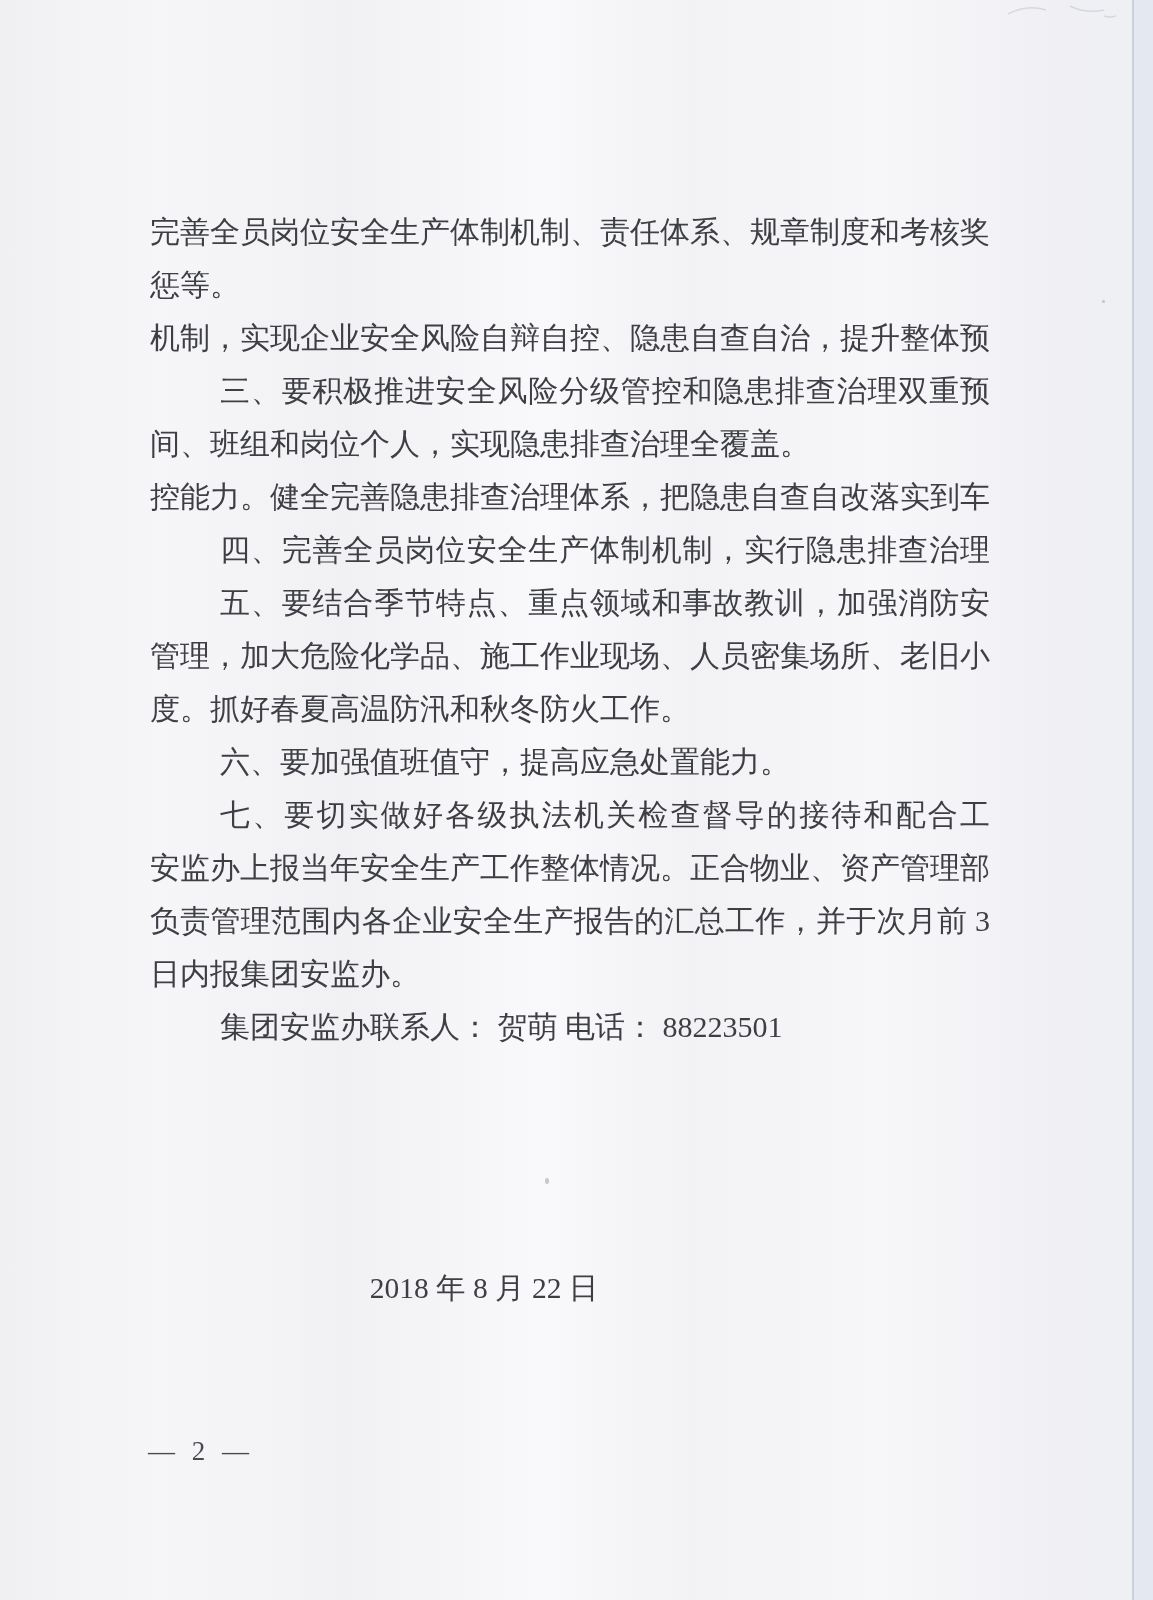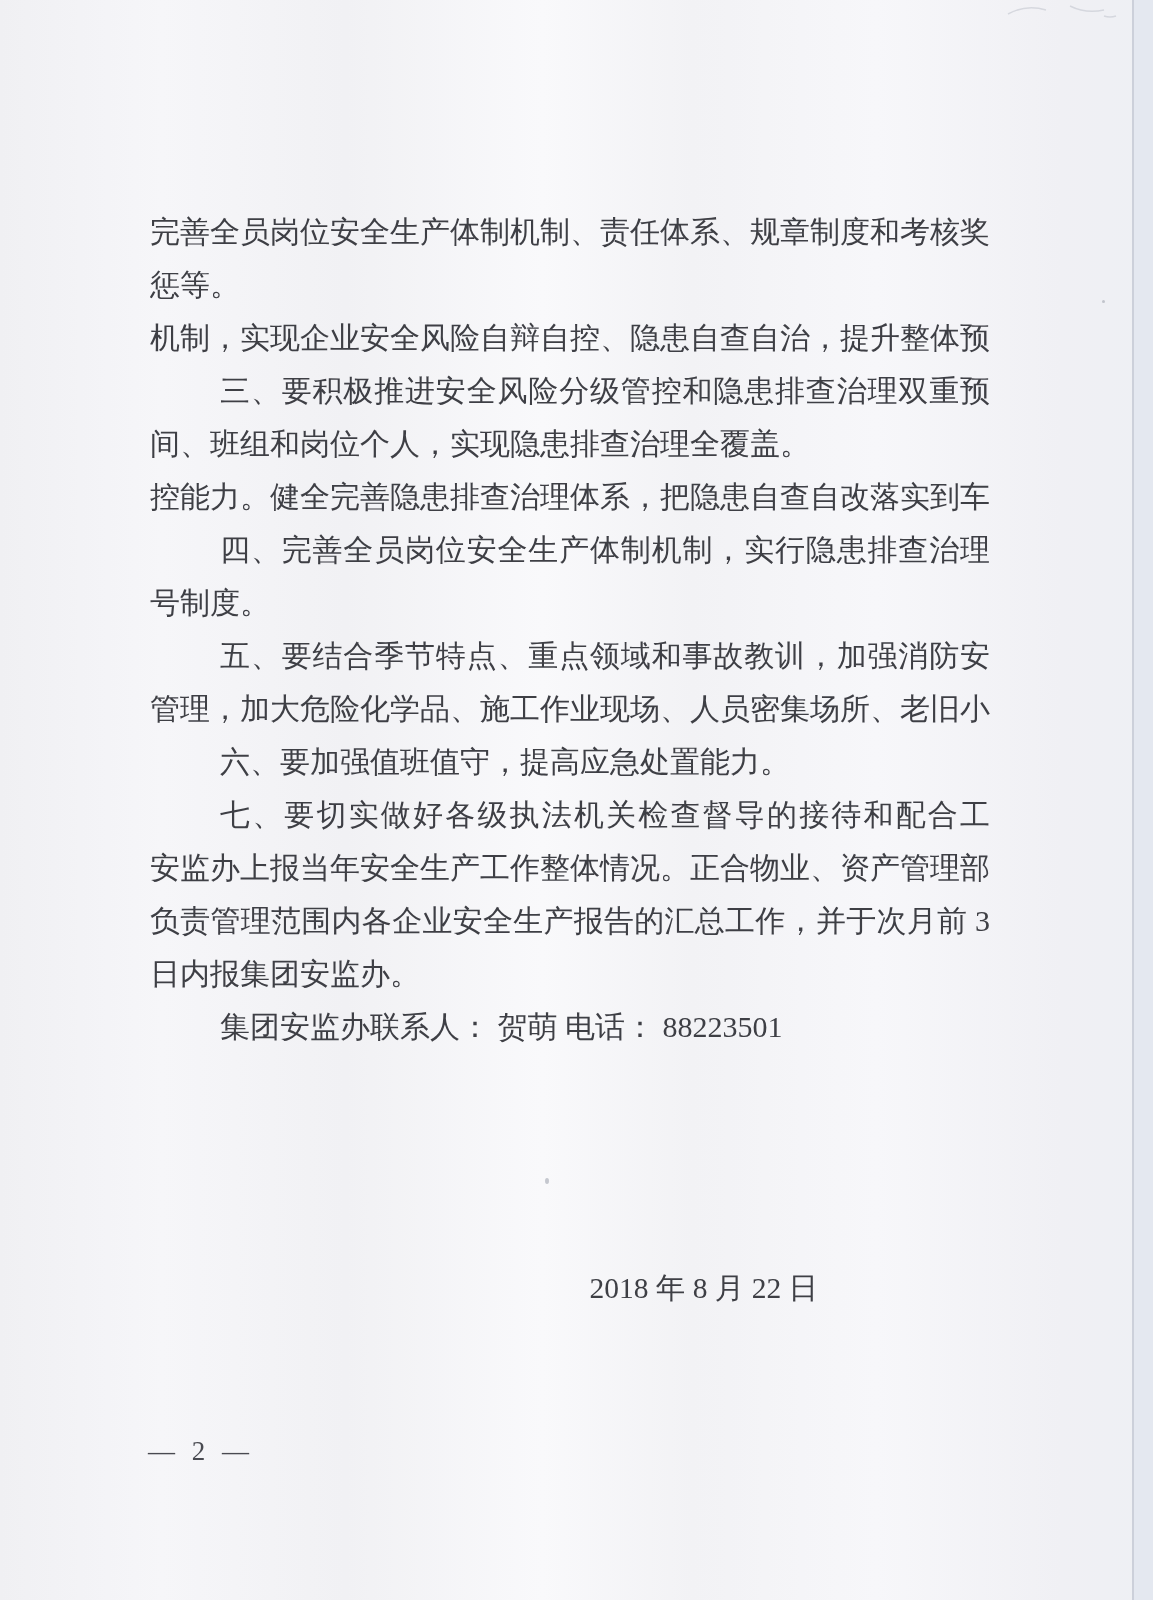--- a/index.html
+++ b/index.html
@@ -32,21 +32,21 @@
     overflow: hidden;
   }
   .line.indent { text-indent: 70px; }
   .line.justify { text-align: justify; text-align-last: justify; }
   .date-line {
     position: absolute;
     left: 150px; top: 1262px;
     width: 840px;
     box-sizing: border-box;
     padding-right: 172px;
-    text-align: right;
+    text-align: center;
     font-size: 29.5px;
     line-height: 53px;
   }
   .page-number {
     position: absolute;
     left: 148px; top: 1436px;
     font-size: 27px;
     letter-spacing: 5px;
     color: #494a51;
   }
@@ -76,23 +76,23 @@
   <div class="speck" style="left:698px;top:870px;width:2px;height:2px;"></div>
 
   <div class="body-text">
       <div class="line justify">完善全员岗位安全生产体制机制、责任体系、规章制度和考核奖</div>
       <div class="line">惩等。</div>
       <div class="line justify">机制，实现企业安全风险自辩自控、隐患自查自治，提升整体预</div>
       <div class="line indent justify">三、要积极推进安全风险分级管控和隐患排查治理双重预防</div>
       <div class="line">间、班组和岗位个人，实现隐患排查治理全覆盖。</div>
       <div class="line justify">控能力。健全完善隐患排查治理体系，把隐患自查自改落实到车</div>
       <div class="line indent justify">四、完善全员岗位安全生产体制机制，实行隐患排查治理销</div>
-      <div class="line">号制度。</div>
       <div class="line indent justify">五、要结合季节特点、重点领域和事故教训，加强消防安全</div>
       <div class="line justify">管理，加大危险化学品、施工作业现场、人员密集场所、老旧小</div>
+      <div class="line">度。抓好春夏高温防汛和秋冬防火工作。</div>
       <div class="line indent">六、要加强值班值守，提高应急处置能力。</div>
       <div class="line indent justify">七、要切实做好各级执法机关检查督导的接待和配合工作。</div>
       <div class="line justify">安监办上报当年安全生产工作整体情况。正合物业、资产管理部</div>
       <div class="line justify">负责管理范围内各企业安全生产报告的汇总工作，并于次月前 3</div>
       <div class="line">日内报集团安监办。</div>
       <div class="line indent">集团安监办联系人： 贺萌  电话： 88223501</div>
     </div>
 
   <div class="date-line">2018 年 8 月 22 日</div>
 

